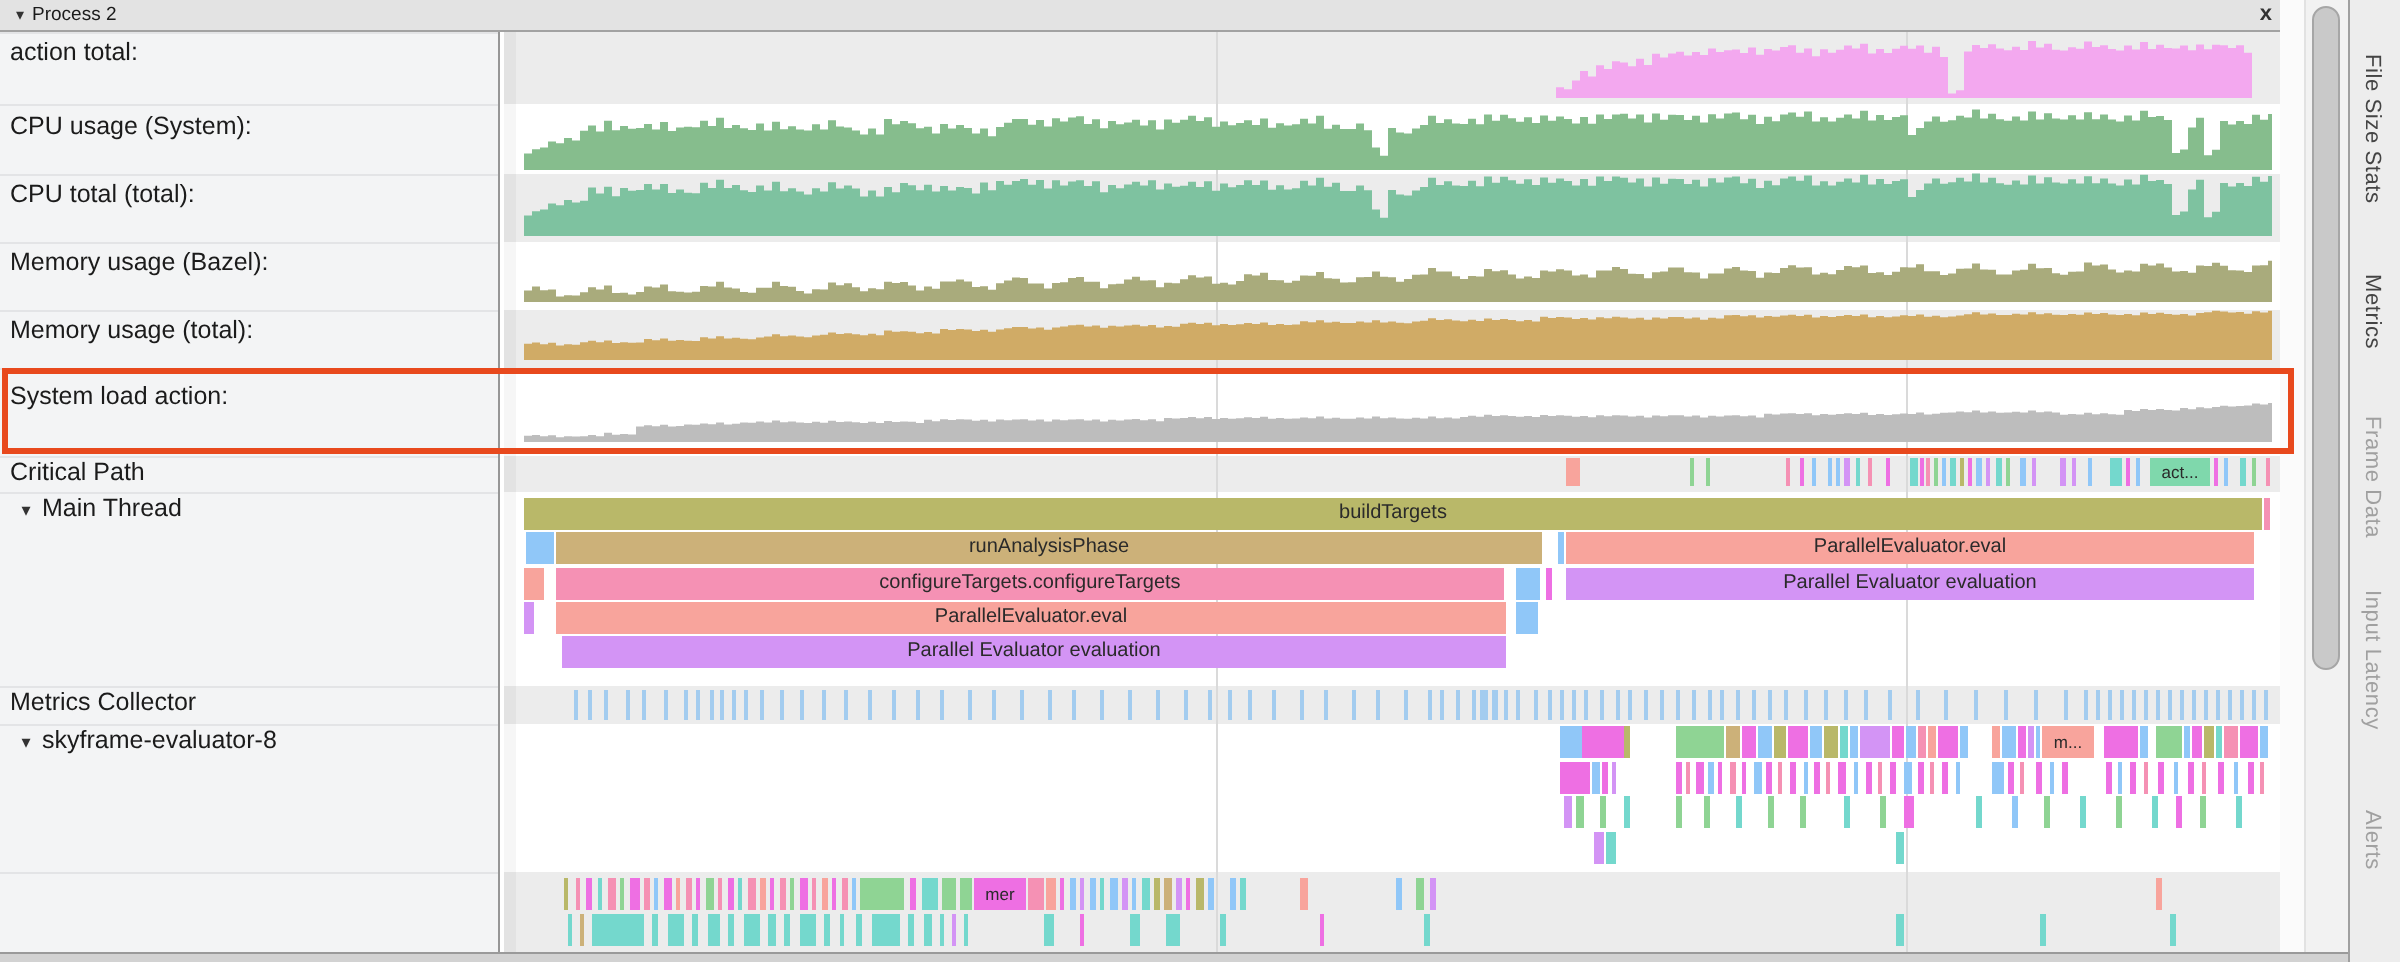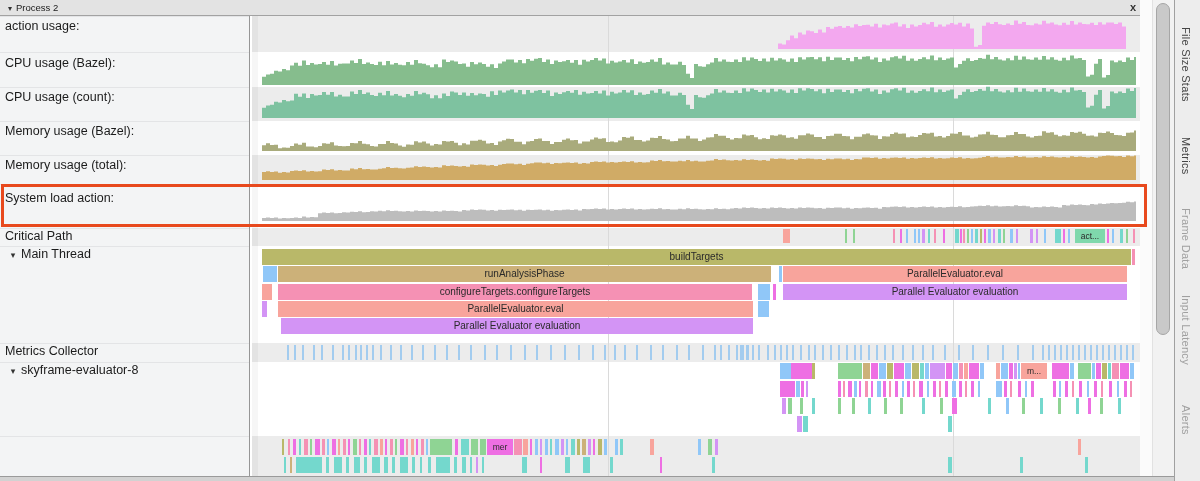--- a/index.html
+++ b/index.html
@@ -451,23 +451,23 @@
   <div id="vscroll-track"></div>
   <div id="vscroll-thumb"></div>
   <div id="hscroll"></div>
   <div id="tabstrip">
       <div class="vtab active" style="top: 27px;">File Size Stats</div>
       <div class="vtab active" style="top: 137px;">Metrics</div>
       <div class="vtab inactive" style="top: 208px;">Frame Data</div>
       <div class="vtab inactive" style="top: 295px;">Input Latency</div>
       <div class="vtab inactive" style="top: 405px;">Alerts</div>
     </div>
-<div class="side-label" style="top: 19px;"><span>action usage:</span></div>
-    <div class="side-label" style="top: 56px;"><span>CPU usage (Bazel):</span></div>
-    <div class="side-label" style="top: 90px;"><span>CPU usage (count):</span></div>
+<div class="side-label" style="top: 19px;"><span>action total:</span></div>
+    <div class="side-label" style="top: 56px;"><span>CPU usage (System):</span></div>
+    <div class="side-label" style="top: 90px;"><span>CPU total (total):</span></div>
     <div class="side-label" style="top: 124px;"><span>Memory usage (Bazel):</span></div>
     <div class="side-label" style="top: 158px;"><span>Memory usage (total):</span></div>
     <div class="side-label" style="top: 191px;"><span>System load action:</span></div>
     <div class="side-label" style="top: 229px;"><span>Critical Path</span></div>
     <div class="side-label" style="top: 247px;"><span class="tri">▾</span><span>Main Thread</span></div>
     <div class="side-label" style="top: 344px;"><span>Metrics Collector</span></div>
     <div class="side-label" style="top: 363px;"><span class="tri">▾</span><span>skyframe-evaluator-8</span></div>
   </div>
 
 </body></html>

